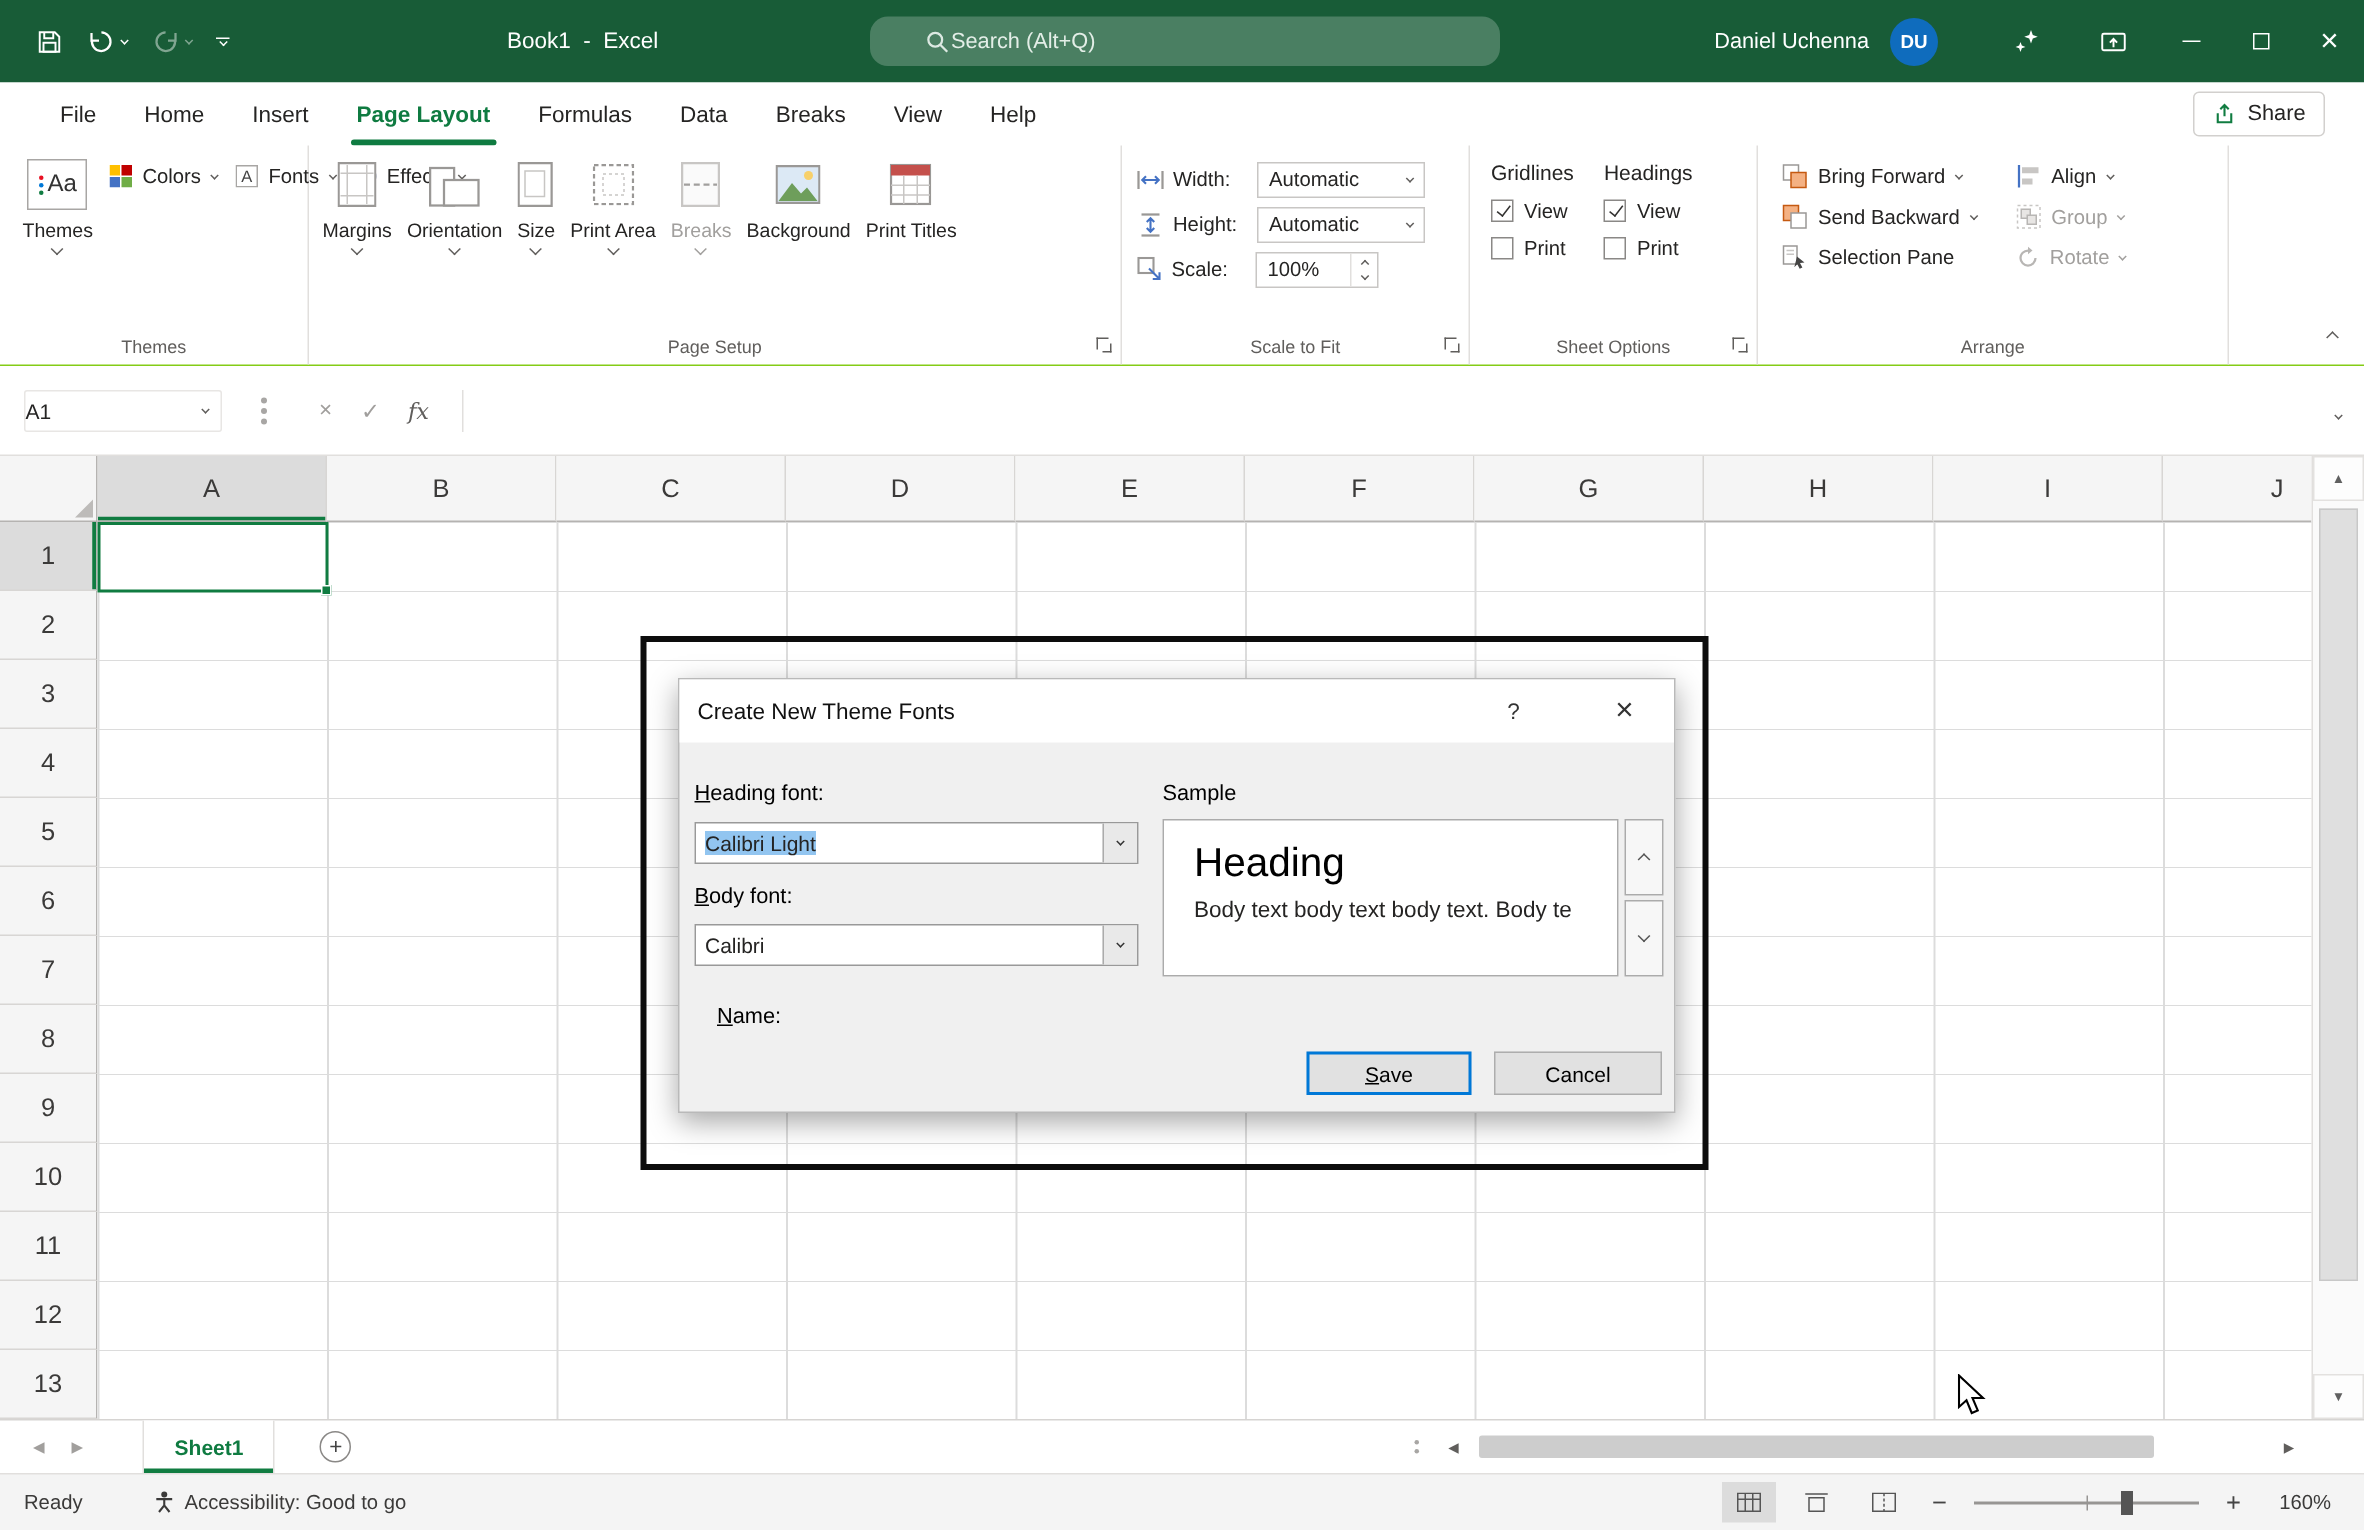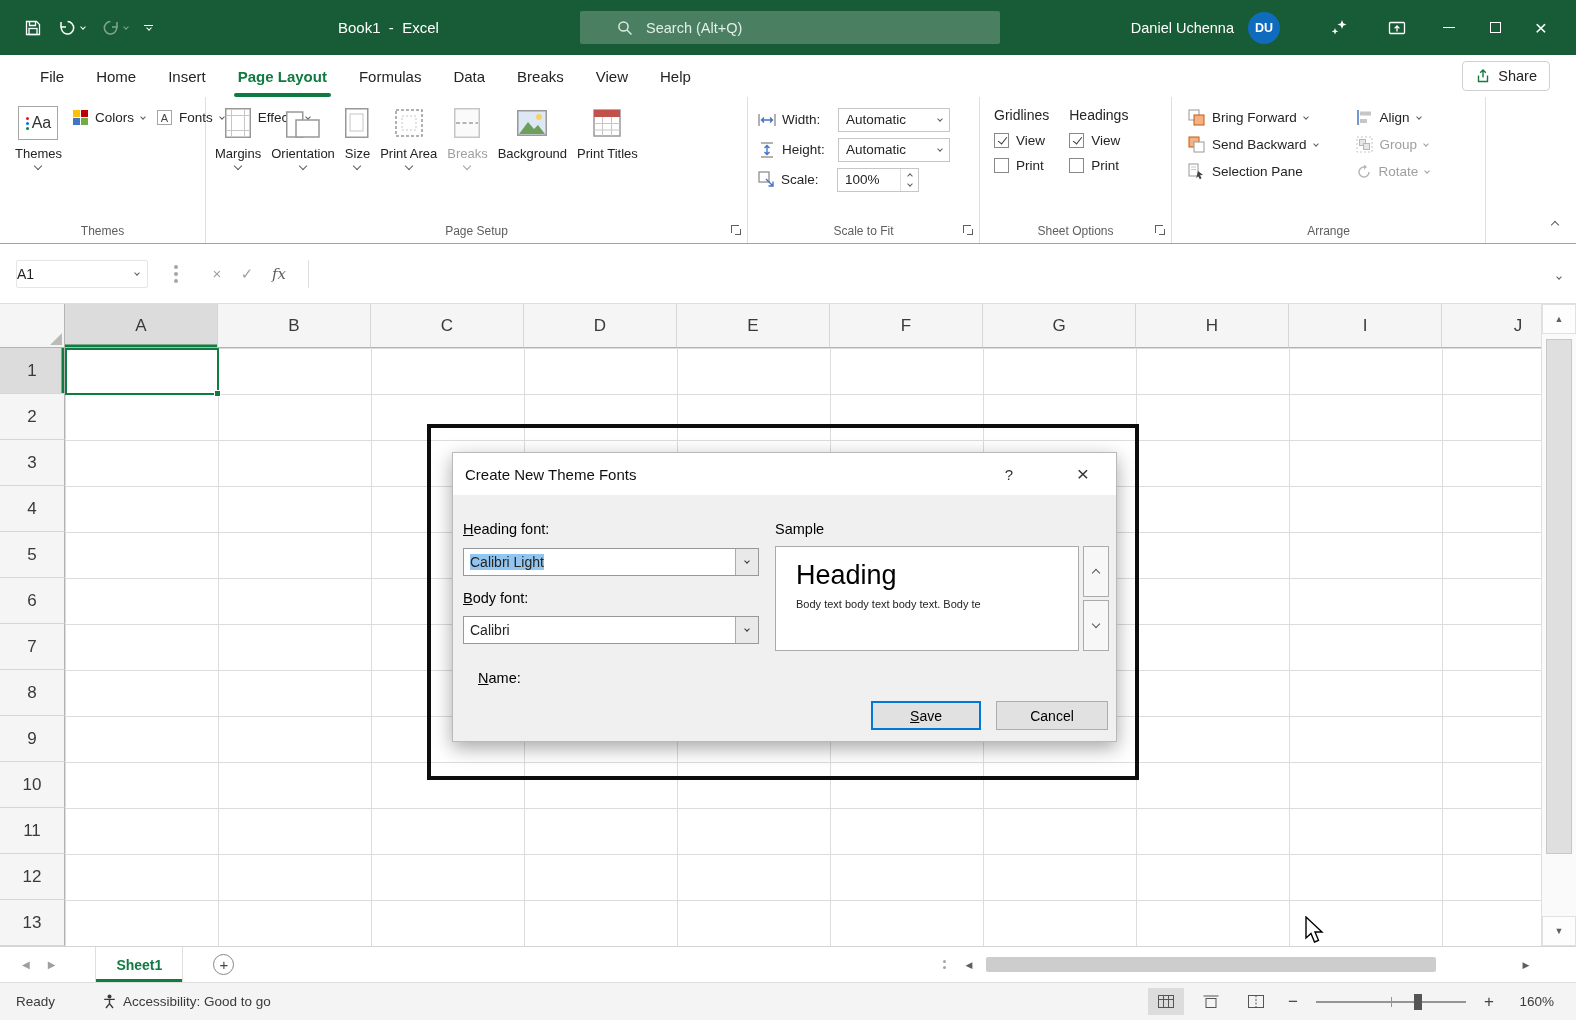--- a/index.html
+++ b/index.html
@@ -13,22 +13,22 @@
   .cv.sm{width:4px;height:4px}
 
   
   .titlebar{flex:0 0 55px;background:#185C37;color:#fff;position:relative;display:flex;align-items:center}
   .qat{display:flex;align-items:center;gap:16px;margin-left:24px}
   .qbtn{display:flex;align-items:center;gap:4px;color:#fff}
   .dim{opacity:.45}
   .qat-custom{display:flex;flex-direction:column;align-items:center;gap:2px}
   .qat-custom .bar{width:9px;border-top:1.5px solid #fff}
   .win-title{position:absolute;left:338px;top:0;height:55px;display:flex;align-items:center;font-size:15px;white-space:pre}
-  .tb-search{position:absolute;left:580px;top:11px;width:420px;height:33px;background:rgba(255,255,255,.22);border-radius:2px;display:flex;align-items:center;gap:12px;padding-left:36px;color:#E3EEE7;font-size:14.5px}
-  .tb-right{position:absolute;right:12px;top:0;height:55px;display:flex;align-items:center}
+  .tb-search{position:absolute;left:580px;top:11px;width:420px;height:33px;background:rgba(255,255,255,.22);border-radius:12px;display:flex;align-items:center;padding-left:36px;color:#E3EEE7;font-size:14.5px}
+  .tb-right{position:absolute;right:0;top:0;height:55px;display:flex;align-items:center}
   .user-name{font-size:14.5px;margin-right:14px}
   .avatar{width:32px;height:32px;border-radius:50%;background:#0F6CBD;display:flex;align-items:center;justify-content:center;font-size:12.5px;font-weight:bold;margin-right:30px}
   .tb-ic{width:46px;height:55px;display:flex;align-items:center;justify-content:center}
   .tb-ic.narrow{width:58px}
   .wc-min{width:12px;border-top:1.4px solid #fff;display:inline-block}
   .wc-max{width:11px;height:11px;border:1.4px solid #fff;display:inline-block}
   .wc-close{font-size:21px;line-height:1}
 
   
   .menubar{flex:0 0 42px;display:flex;align-items:stretch;padding-left:24px;position:relative;background:#fff}
@@ -63,21 +63,21 @@
   .rcombo .cv{margin-left:auto;margin-right:7px;color:#605E5C}
   .rspin{width:82px;height:24px;border:1px solid #C8C6C4;background:#fff;display:flex;align-items:center;font-size:13.5px;padding-left:7px}
   .spin-btns{margin-left:auto;display:flex;flex-direction:column;border-left:1px solid #E1DFDD;height:100%}
   .spin-btns span{flex:1;width:17px;display:flex;align-items:center;justify-content:center;color:#605E5C}
   .g-so{width:192px;display:flex;padding:10px 0 0 14px;gap:20px}
   .so-col{display:flex;flex-direction:column;gap:10px}
   .so-h{font-size:14px}
   .cbrow{display:flex;align-items:center;gap:7px;font-size:13.5px}
   .cb{width:15px;height:15px;border:1px solid #8A8886;background:#fff;position:relative;flex:0 0 auto}
   .cb.checked::after{content:"";position:absolute;left:4.5px;top:1px;width:4px;height:8px;border-right:1.8px solid #323130;border-bottom:1.8px solid #323130;transform:rotate(38deg)}
-  .g-arr{width:314px;display:flex;padding:8px 0 0 10px;gap:26px}
+  .g-arr{width:314px;display:flex;padding:8px 0 0 10px;gap:14px}
   .arr-col{display:flex;flex-direction:column;gap:2px}
   .ribbon-fill{flex:1 1 auto;position:relative}
   .collapse-btn{position:absolute;right:18px;bottom:12px;color:#605E5C}
 
   
   .fbar{flex:0 0 60px;display:flex;align-items:center;border-bottom:1px solid #E1DFDD;background:#fff}
   .namebox{width:132px;height:28px;margin-left:16px;display:flex;align-items:center;font-size:14px;border:1px solid #E8E6E4;border-radius:2px}
   .namebox .cv{margin-left:auto;margin-right:8px;color:#605E5C}
   .fb-dots{width:4px;height:4px;border-radius:50%;background:#A8A6A4;box-shadow:0 7px 0 #A8A6A4,0 -7px 0 #A8A6A4;margin:0 24px 0 26px}
   .fb-btn{width:30px;display:flex;justify-content:center;font-size:15px;color:#A19F9D}
@@ -138,21 +138,21 @@
   .dlg-help{position:absolute;right:92px;top:0;height:42px;width:30px;display:flex;align-items:center;justify-content:center;font-size:15px;color:#333}
   .dlg-close{position:absolute;right:16px;top:0;height:42px;width:34px;display:flex;align-items:center;justify-content:center;font-size:21px;color:#333}
   .dlg-lab{position:absolute;font-size:14.5px;color:#000}
   .mn::first-letter{text-decoration:underline}
   .combo{position:absolute;height:28px;background:#fff;border:1px solid #999;display:flex;align-items:center;font-size:14px}
   .combo .val{padding-left:6px}
   .combo .dd{margin-left:auto;width:23px;height:100%;background:#E9E9E9;border-left:1px solid #ABABAB;display:flex;align-items:center;justify-content:center;color:#333}
   .hl{background:#92C5F0}
   .sample-box{position:absolute;left:322px;top:93px;width:304px;height:105px;background:#fff;border:1px solid #ABABAB;overflow:hidden;padding:13px 0 0 20px}
   .sample-h{font-size:27px;font-weight:300;color:#000;line-height:30px}
-  .sample-b{font-size:11px;margin-top:8px;white-space:nowrap}
+  .sample-b{font-size:15px;margin-top:8px;white-space:nowrap}
   .spinv{position:absolute;left:630px;width:26px;height:51px;background:#F7F7F7;border:1px solid #ABABAB;display:flex;align-items:center;justify-content:center;color:#555}
   .nm-input{position:absolute;left:85px;top:211px;width:570px;height:28px;border:1px solid #ABABAB;background:#fff;font-size:14px;padding-left:8px;font-family:"Liberation Sans",sans-serif;color:#000}
   .dbtn{position:absolute;top:248px;height:29px;background:#E1E1E1;border:1px solid #ADADAD;font-size:14px;display:flex;align-items:center;justify-content:center;color:#000}
   .dbtn.primary{border:2px solid #0078D7}
 
   .cursor{position:absolute;left:1305px;top:916px;z-index:30;pointer-events:none}
 </style>
 </head>
 <body>
 

